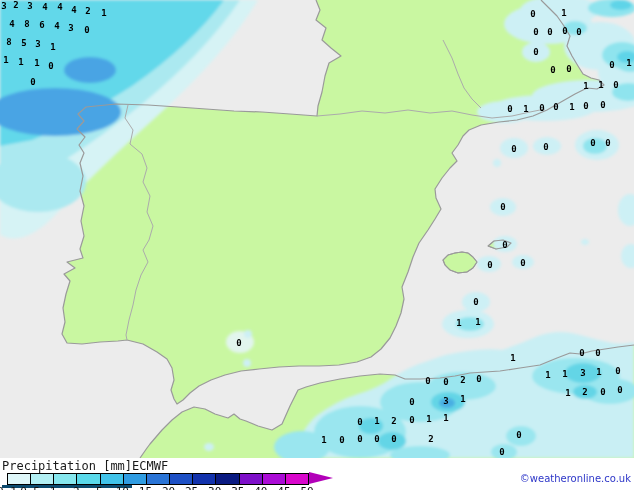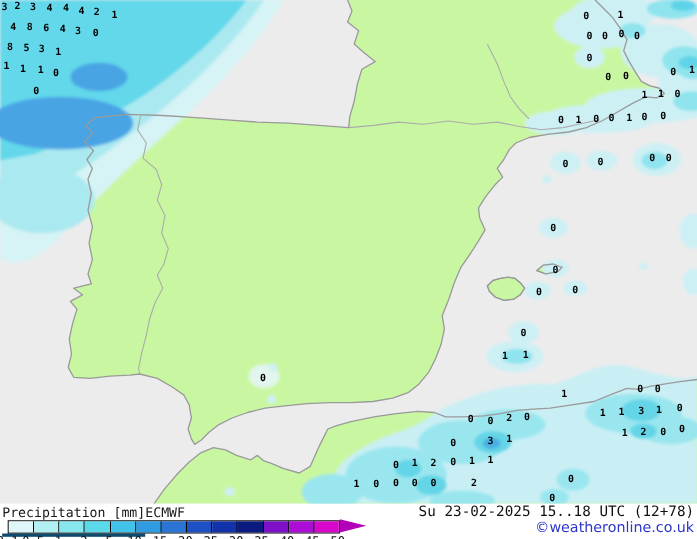--- a/index.html
+++ b/index.html
@@ -14,21 +14,21 @@
   .colorbar{position:absolute;left:7px;top:15px;width:300px;height:10px;border:1px solid #000;
             display:flex;box-sizing:content-box;}
   .colorbar .seg{flex:1 1 auto;border-right:1px solid #000;}
   .colorbar .seg:last-child{border-right:none;}
   .legend-arrow{position:absolute;left:309px;top:14px;width:0;height:0;
             border-top:6px solid transparent;border-bottom:6px solid transparent;
             border-left:24px solid #b200b8;}
   .ticks{position:absolute;left:0;top:27px;width:340px;height:13px;font-size:11px;color:#111;}
   .ticks span{position:absolute;top:0;transform:translateX(-50%);white-space:nowrap;}
   .footer-date{position:absolute;right:3px;top:458px;font-size:13px;color:#111;white-space:nowrap;}
-  .footer-copy{position:absolute;right:3px;top:473px;font-size:13px;
+  .footer-copy{position:absolute;right:3px;top:473px;font-size:10px;
                font-family:"DejaVu Sans",sans-serif;white-space:nowrap;}
 </style>
 </head>
 <body>
 
 <div class="stage">
 
   <svg width="634" height="458" viewBox="0 0 634 458">
     <defs>
       <filter id="soft" x="-30%" y="-30%" width="160%" height="160%">
@@ -276,16 +276,15 @@
         <span style="left: 168.538px;">20</span>
         <span style="left: 191.615px;">25</span>
         <span style="left: 214.692px;">30</span>
         <span style="left: 237.769px;">35</span>
         <span style="left: 260.846px;">40</span>
         <span style="left: 283.923px;">45</span>
         <span style="left: 307px;">50</span>
       </div>
   </div>
 
-  <div class="footer-date">Su 23-02-2025 15..18 UTC (12+78)</div>
   <div class="footer-copy" style="color: rgb(45, 54, 200);">©weatheronline.co.uk</div>
 
 </div>
 
 </body></html>

